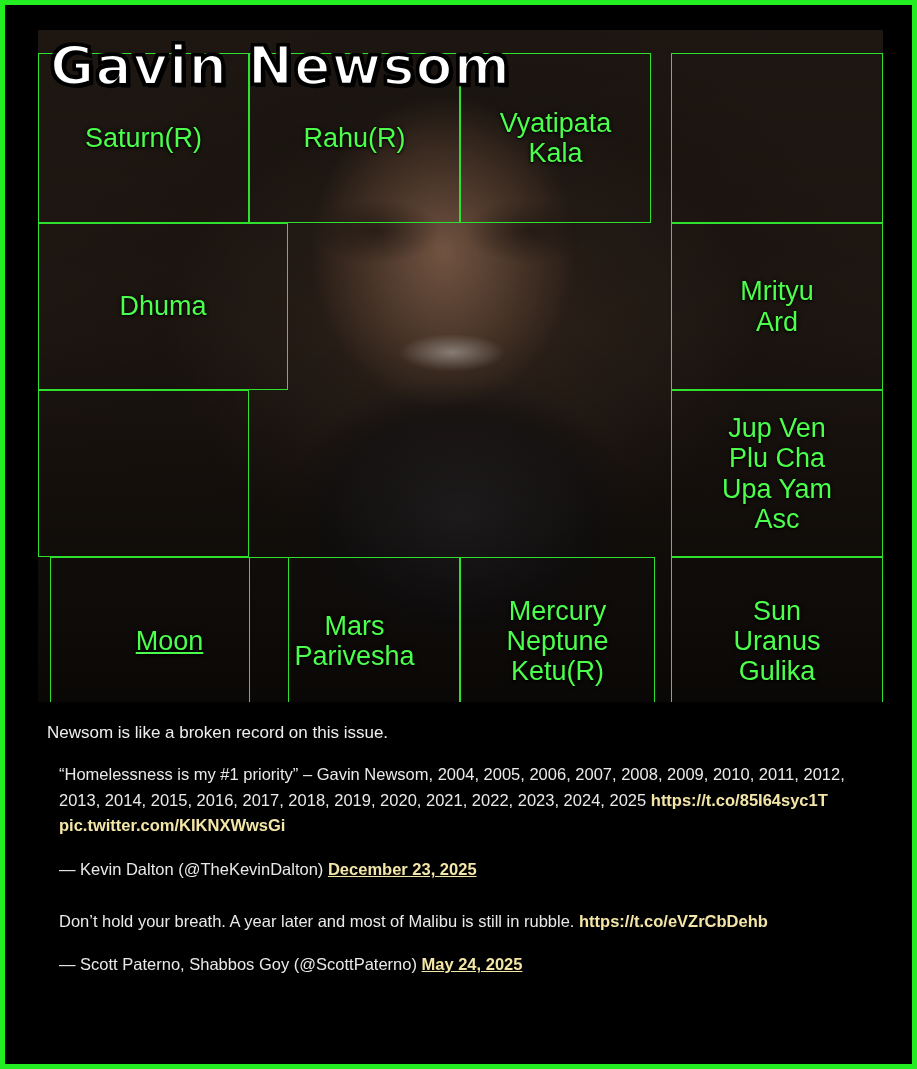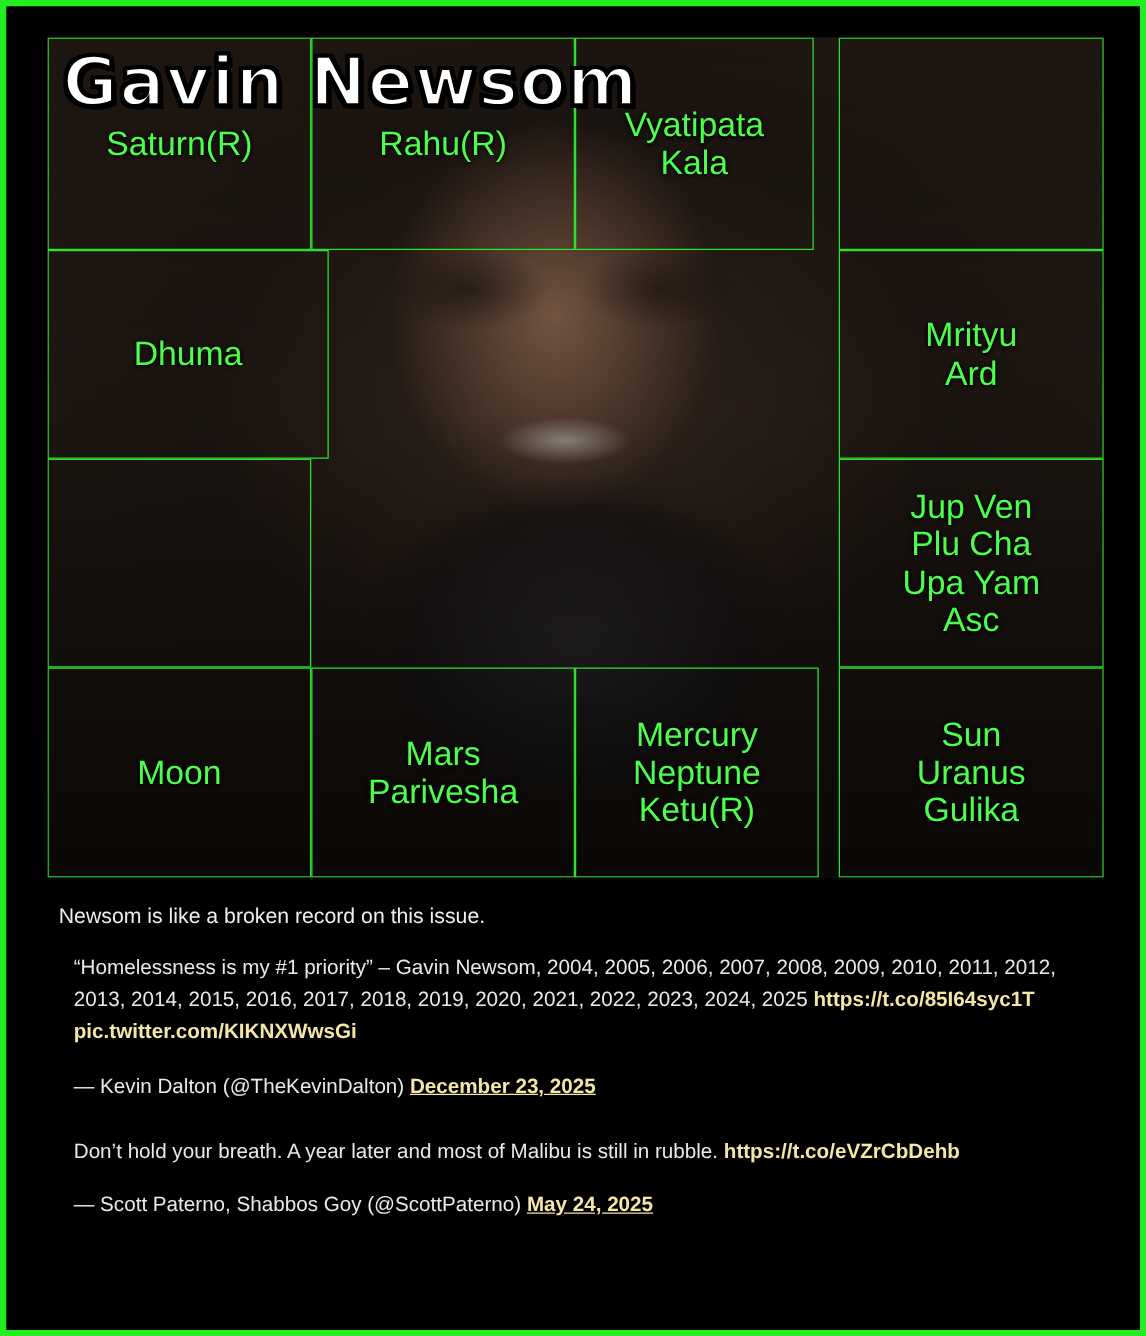--- a/index.html
+++ b/index.html
@@ -53,20 +53,21 @@
   }
   .shade {
     position: absolute;
     inset: 0;
     background: linear-gradient(180deg, rgba(0,0,0,0.32) 0%, rgba(0,0,0,0.18) 45%, rgba(0,0,0,0.45) 100%);
   }
 
   .grid {
     position: absolute;
     inset: 0;
+    margin-top: 23px;
   }
   .cell {
     position: absolute;
     box-sizing: border-box;
     border: 1px solid #2fe02f;
     color: #4dff4d;
     display: flex;
     align-items: center;
     justify-content: center;
     text-align: center;
@@ -140,31 +141,31 @@
     <div class="portrait"></div>
     <div class="shade"></div>
 
     <div class="grid">
       <div class="cell" style="left:0px;top:0px;width:211px;height:170px;">Saturn(R)</div>
       <div class="cell" style="left:211px;top:0px;width:211px;height:170px;">Rahu(R)</div>
       <div class="cell" style="left:422px;top:0px;width:191px;height:170px;">Vyatipata
 Kala</div>
       <div class="cell" style="left:633px;top:0px;width:212px;height:170px;"></div>
 
-      <div class="cell" style="left:0px;top:170px;width:225px;height:167px;">Dhuma</div>
+      <div class="cell" style="left:0px;top:170px;width:250px;height:167px;">Dhuma</div>
       <div class="cell" style="left:633px;top:170px;width:212px;height:167px;">Mrityu
 Ard</div>
 
       <div class="cell" style="left:0px;top:337px;width:211px;height:167px;"></div>
       <div class="cell" style="left:633px;top:337px;width:212px;height:167px;">Jup Ven
 Plu Cha
 Upa Yam
 Asc</div>
 
-      <div class="cell" style="left:0px;top:504px;width:211px;height:168px;">Moon</div>
+      <div class="cell" style="left:12px;top:504px;width:239px;height:168px;text-decoration:underline;">Moon</div>
       <div class="cell" style="left:211px;top:504px;width:211px;height:168px;">Mars
 Parivesha</div>
       <div class="cell" style="left:422px;top:504px;width:195px;height:168px;">Mercury
 Neptune
 Ketu(R)</div>
       <div class="cell" style="left:633px;top:504px;width:212px;height:168px;text-align:center;">Sun
 Uranus
 Gulika</div>
     </div>
 

